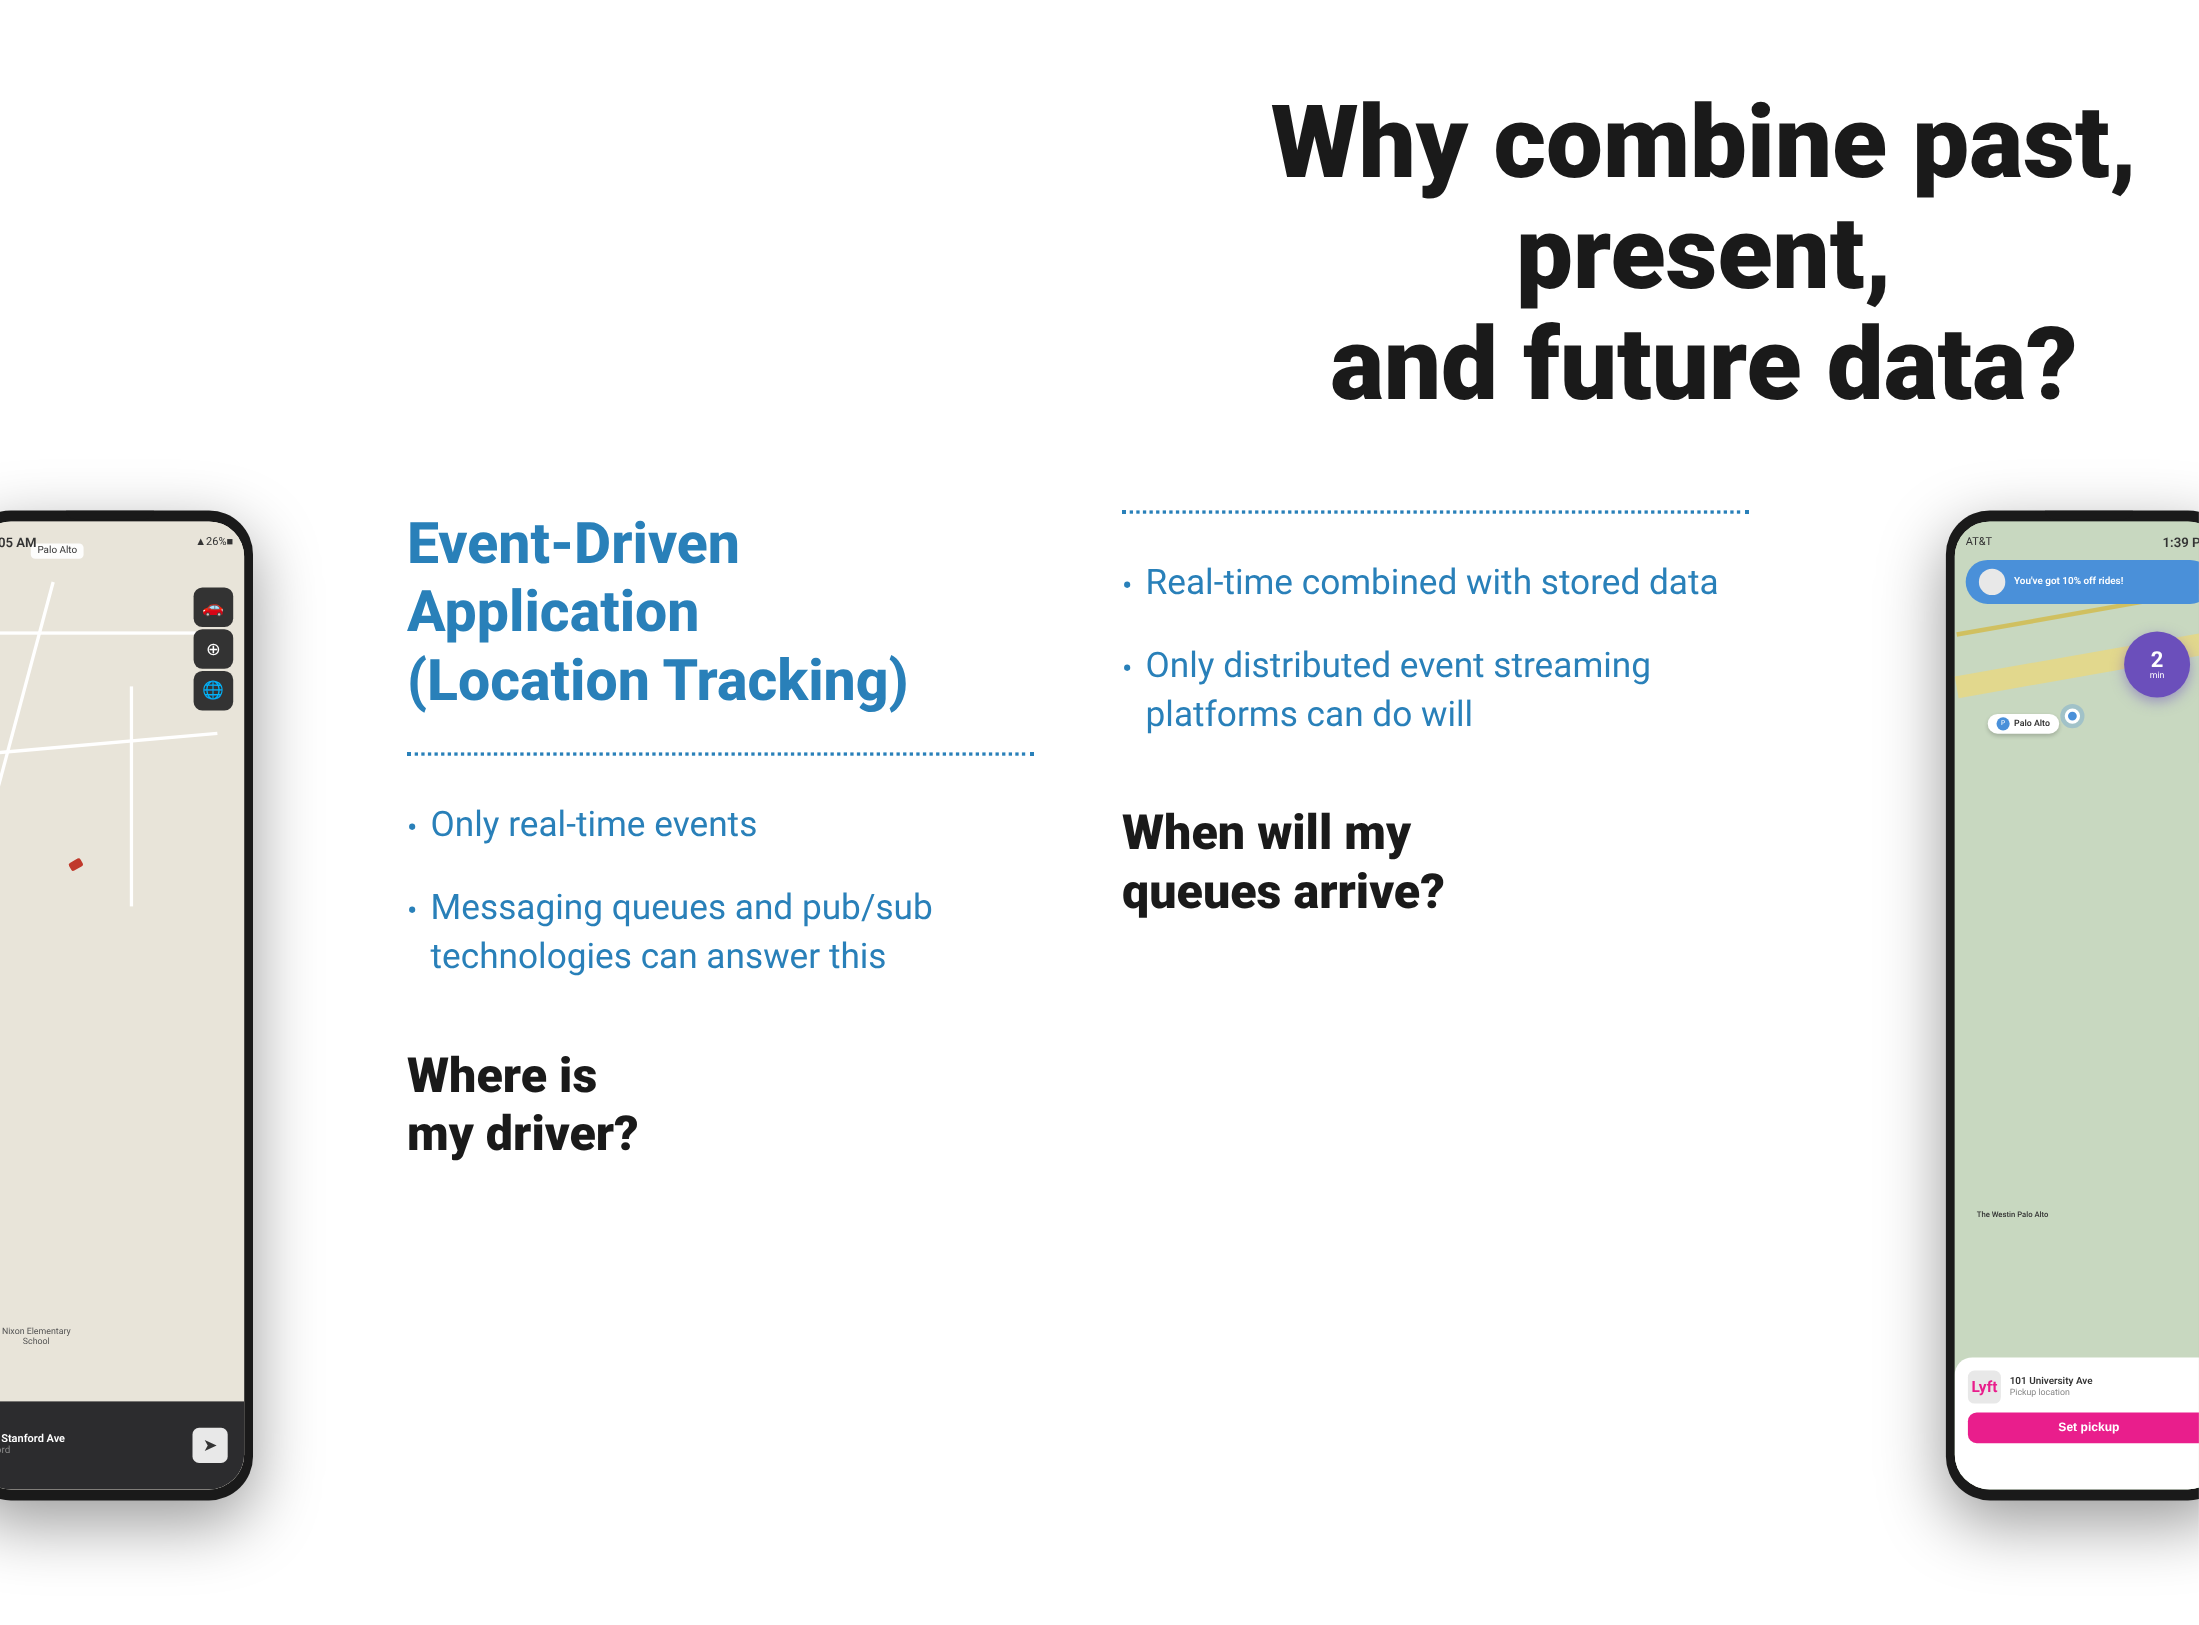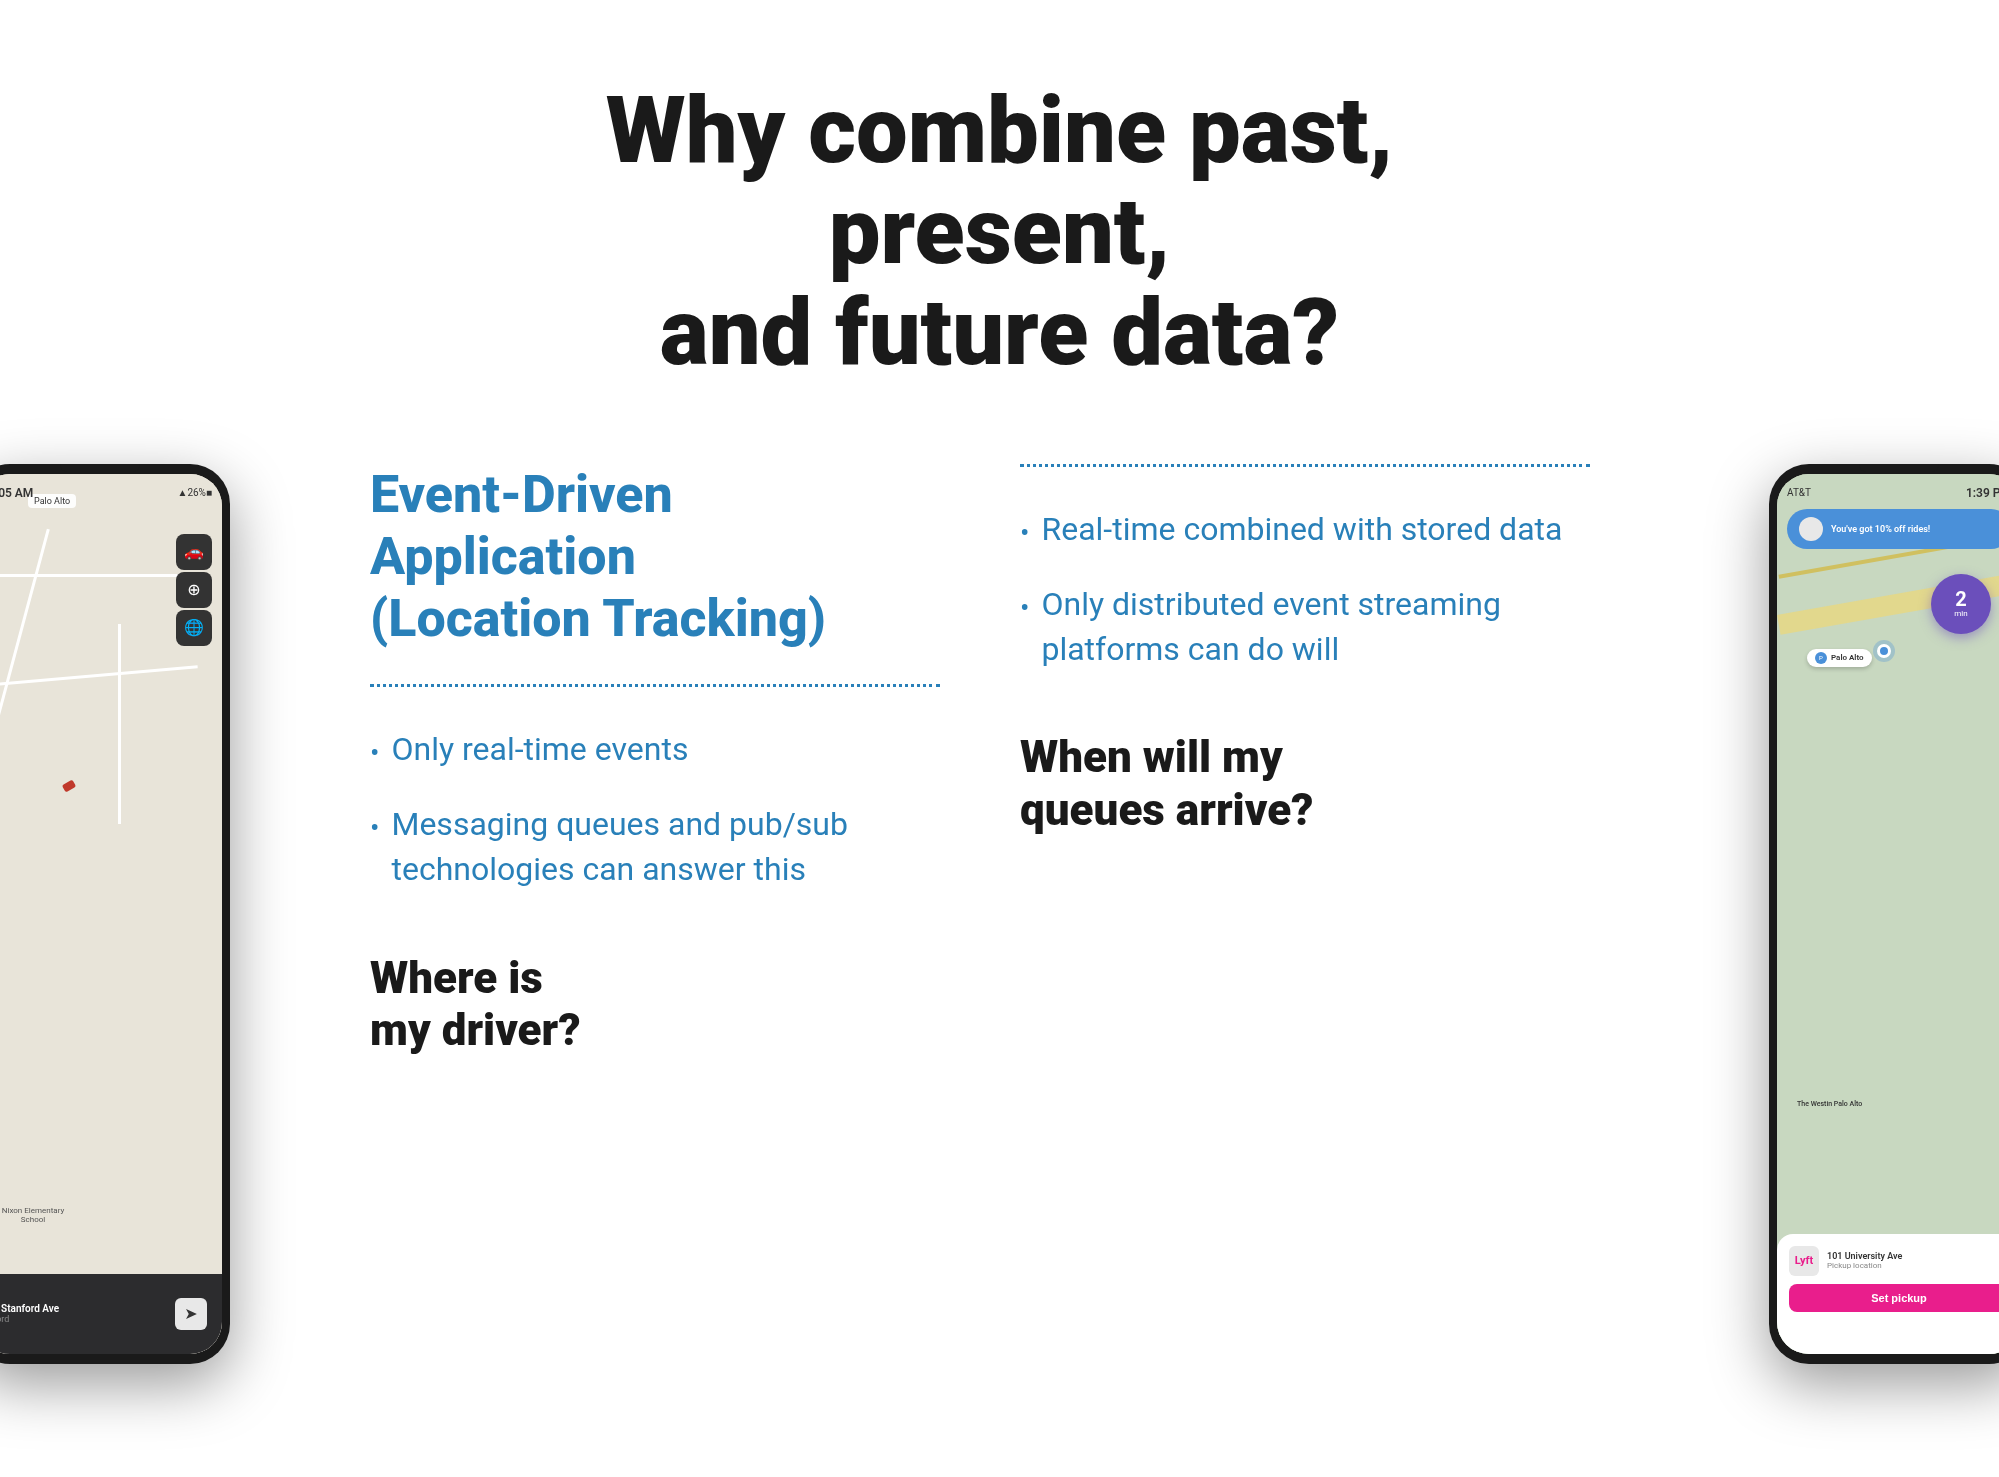--- a/index.html
+++ b/index.html
@@ -16,21 +16,21 @@
       overflow: hidden;
       position: relative;
     }
 
     .page-container {
       width: 100%;
       height: 100%;
       position: relative;
       display: flex;
       flex-direction: column;
-      align-items: center;
+      align-items: flex-end;
     }
 
     .title-section {
       margin-top: 80px;
       text-align: center;
       width: 900px;
     }
 
     .main-title {
       font-size: 92px;
@@ -437,21 +437,21 @@
       width: 30px;
       height: 30px;
       background: #e8e8e8;
       border-radius: 6px;
       display: flex;
       align-items: center;
       justify-content: center;
     }
 
     .lyft-logo-text {
-      font-size: 11px;
+      font-size: 14px;
       color: #e91e8c;
       font-weight: 700;
     }
 
     .pickup-address {
       font-size: 9px;
       font-weight: 600;
       color: #333;
     }
 

